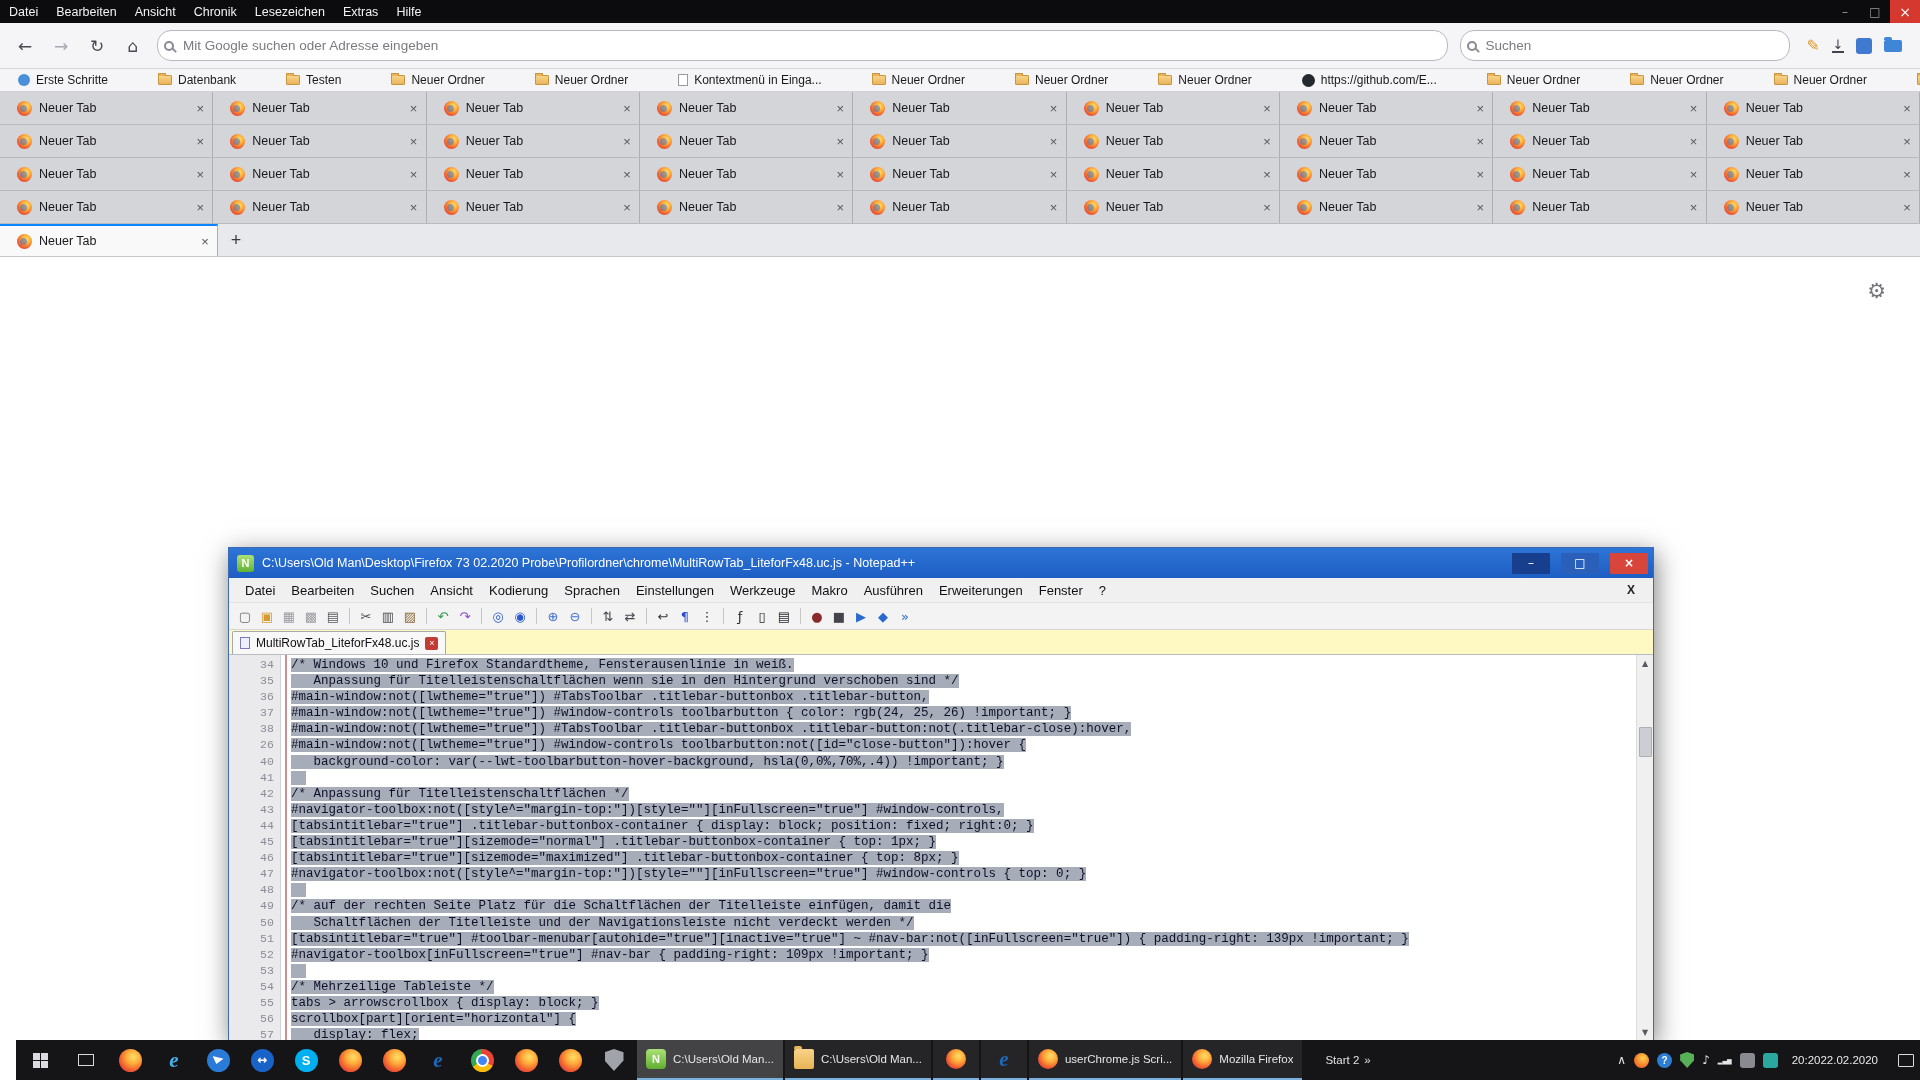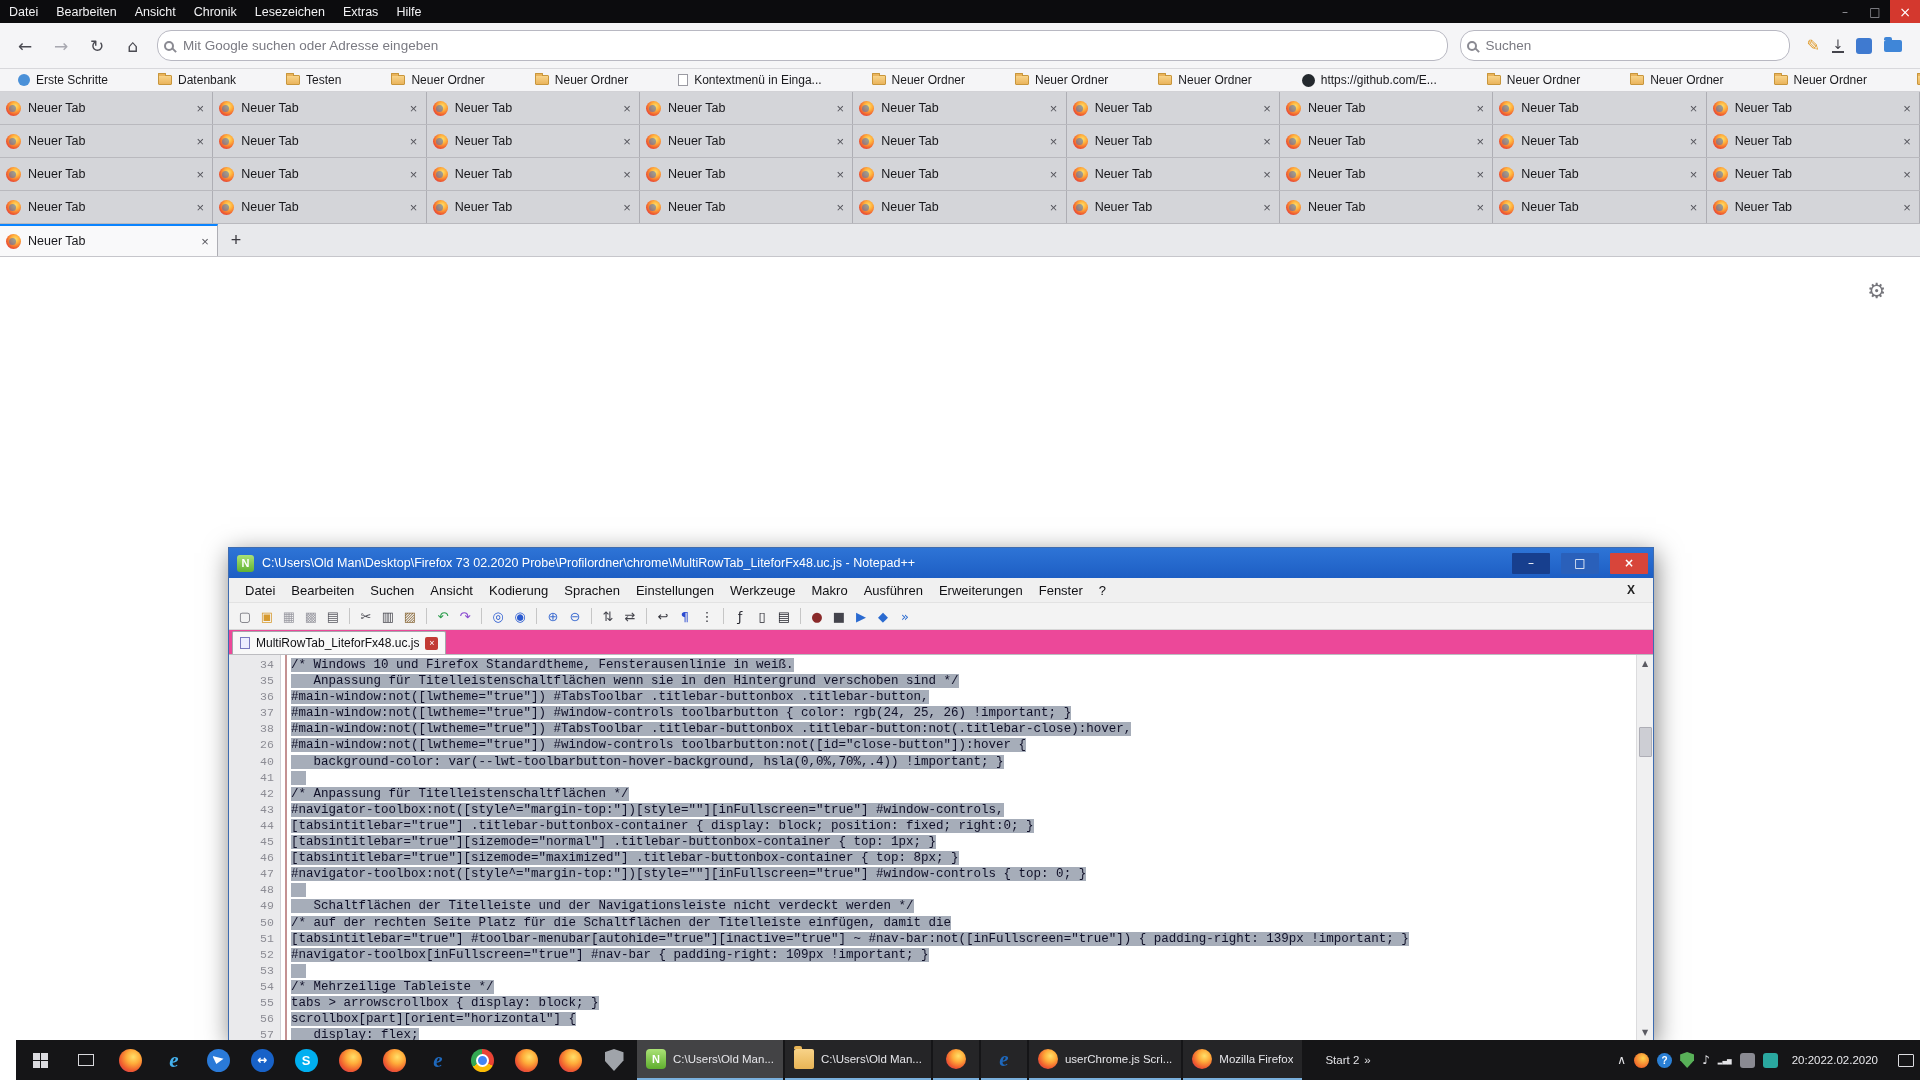--- a/index.html
+++ b/index.html
@@ -39,21 +39,21 @@
   .bm-item{display:flex;align-items:center;gap:6px;padding:0 8px;font-size:12px;color:#1a1a1e;height:100%;white-space:nowrap;}
   .bm-ic{flex:none;}
   .bm-folder{width:14px;height:10px;background:linear-gradient(#f8d388,#eab45c);border:1px solid #c8963c;border-radius:1px;position:relative;}
   .bm-folder::before{content:"";position:absolute;top:-3px;left:-1px;width:6px;height:2px;background:#eab45c;border:1px solid #c8963c;border-bottom:none;border-radius:1px 1px 0 0;}
   .bm-globe{width:12px;height:12px;border-radius:50%;background:#4a90d8;}
   .bm-page{width:10px;height:12px;background:#fff;border:1px solid #9a9aa2;}
   .bm-github{width:13px;height:13px;border-radius:50%;background:#24292e;}
 
   
   .tabrow{height:33px;display:flex;background:#d4d5d9;border-bottom:1px solid #b9b9be;}
-  .fftab{flex:1 1 0;min-width:0;display:flex;align-items:center;gap:7px;padding:0 2px 0 6px;border-right:1px solid #aeaeb4;}
+  .fftab{flex:1 1 0;min-width:0;display:flex;align-items:center;gap:7px;padding:0 2px 0 17px;border-right:1px solid #aeaeb4;}
   .fftab-label{flex:1;font-size:12.5px;color:#18181c;white-space:nowrap;overflow:hidden;}
   .fftab-close{width:20px;text-align:center;font-size:13px;color:#55555c;}
   .ff-favicon{width:15px;height:15px;border-radius:50%;flex:none;background:radial-gradient(circle at 62% 35%,#ffe06a 0%,#ffad3a 32%,#ef5a2e 66%,#c42a74 100%);position:relative;}
   .ff-favicon::after{content:"";position:absolute;left:3px;top:4px;width:7px;height:7px;border-radius:50%;background:#3a66c8;opacity:.5;}
   #ff-activerow{height:33px;display:flex;background:#e8e9ec;border-bottom:1px solid #c6c6cb;align-items:stretch;}
   #ff-activetab-slot{display:flex;}
   .fftab.active{flex:none;width:218px;background:#f9f9fa;border-top:2px solid #0a84ff;border-right:1px solid #aeaeb4;}
   .newtab-btn{width:36px;display:flex;align-items:center;justify-content:center;font-size:18px;color:#3a3a40;}
 
   
@@ -70,21 +70,21 @@
   .npp-btn.max{background:#2a60ba;}
   .npp-btn.close{background:#d8453a;font-weight:bold;}
   .npp-menu{height:24px;flex:none;display:flex;align-items:center;padding:0 8px;font-size:13px;color:#101014;}
   #npp-menu-items{display:flex;}
   .npp-menu-item{padding:0 8px;}
   .npp-menu-x{margin-left:auto;padding:0 10px;font-size:12px;color:#222;font-weight:bold;}
   .npp-toolbar{height:28px;flex:none;background:#f3f3f3;border-top:1px solid #e2e2e2;border-bottom:1px solid #d6d6d6;display:flex;align-items:center;padding:0 6px;}
   #npp-toolbar-icons{display:flex;align-items:center;gap:2px;}
   .ticon{width:20px;height:20px;display:flex;align-items:center;justify-content:center;font-size:13px;font-family:"DejaVu Sans",sans-serif;}
   .tsep{width:1px;height:16px;background:#c6c6c6;margin:0 4px;}
-  .npp-tabbar{height:25px;flex:none;background:#ec4899;border-bottom:1px solid #bcbcc0;display:flex;align-items:flex-end;padding:2px 3px 0;}
+  .npp-tabbar{height:25px;flex:none;background:#fef9c3;border-bottom:1px solid #bcbcc0;display:flex;align-items:flex-end;padding:2px 3px 0;}
   .doc-tab{height:23px;background:#f8f8f8;border:1px solid #a6a6ac;border-bottom:none;border-radius:2px 2px 0 0;display:flex;align-items:center;gap:6px;padding:0 7px;font-size:12px;color:#0e0e12;}
   .doc-ic{width:10px;height:12px;background:#eeeeff;border:1px solid #7a7ac0;}
   .doc-close{width:13px;height:13px;border-radius:2px;background:#c23b35;color:#fff;display:flex;align-items:center;justify-content:center;font-size:9px;}
   .npp-editor{flex:1;display:flex;background:#fff;overflow:hidden;}
   .npp-gutter{width:52px;flex:none;background:#eaeaec;border-right:1px solid #d2d2d6;color:#8c8c94;font-family:"Liberation Mono",monospace;font-size:11.5px;text-align:right;padding:2px 7px 0 0;}
   .gnum{height:16.1px;line-height:16.1px;padding-left:31px;}
   .npp-redmargin{width:6px;flex:none;background:#fff;border-right:2px solid #c49292;}
   .npp-code{flex:1;font-family:"Liberation Mono",monospace;font-size:12.5px;color:#101028;padding:2px 0 0 4px;overflow:hidden;}
   .codeline{height:16.1px;line-height:16.1px;white-space:pre;}
   .codeline .sel{background:#a6adb9;}
@@ -577,22 +577,22 @@
           <div class="codeline"><span class="sel">#main-window:not([lwtheme="true"]) #window-controls toolbarbutton:not([id="close-button"]):hover {</span></div>
           <div class="codeline"><span class="sel">   background-color: var(--lwt-toolbarbutton-hover-background, hsla(0,0%,70%,.4)) !important; }</span></div>
           <div class="codeline"><span class="sel">&nbsp;&nbsp;</span></div>
           <div class="codeline"><span class="sel">/* Anpassung für Titelleistenschaltflächen */</span></div>
           <div class="codeline"><span class="sel">#navigator-toolbox:not([style^="margin-top:"])[style=""][inFullscreen="true"] #window-controls,</span></div>
           <div class="codeline"><span class="sel">[tabsintitlebar="true"] .titlebar-buttonbox-container { display: block; position: fixed; right:0; }</span></div>
           <div class="codeline"><span class="sel">[tabsintitlebar="true"][sizemode="normal"] .titlebar-buttonbox-container { top: 1px; }</span></div>
           <div class="codeline"><span class="sel">[tabsintitlebar="true"][sizemode="maximized"] .titlebar-buttonbox-container { top: 8px; }</span></div>
           <div class="codeline"><span class="sel">#navigator-toolbox:not([style^="margin-top:"])[style=""][inFullscreen="true"] #window-controls { top: 0; }</span></div>
           <div class="codeline"><span class="sel">&nbsp;&nbsp;</span></div>
+          <div class="codeline"><span class="sel">/* auf der rechten Seite Platz für die Schaltflächen der Titelleiste einfügen, damit die</span></div>
           <div class="codeline"><span class="sel">   Schaltflächen der Titelleiste und der Navigationsleiste nicht verdeckt werden */</span></div>
-          <div class="codeline"><span class="sel">/* auf der rechten Seite Platz für die Schaltflächen der Titelleiste einfügen, damit die</span></div>
           <div class="codeline"><span class="sel">[tabsintitlebar="true"] #toolbar-menubar[autohide="true"][inactive="true"] ~ #nav-bar:not([inFullscreen="true"]) { padding-right: 139px !important; }</span></div>
           <div class="codeline"><span class="sel">#navigator-toolbox[inFullscreen="true"] #nav-bar { padding-right: 109px !important; }</span></div>
           <div class="codeline"><span class="sel">&nbsp;&nbsp;</span></div>
           <div class="codeline"><span class="sel">/* Mehrzeilige Tableiste */</span></div>
           <div class="codeline"><span class="sel">tabs &gt; arrowscrollbox { display: block; }</span></div>
           <div class="codeline"><span class="sel">scrollbox[part][orient="horizontal"] {</span></div>
           <div class="codeline"><span class="sel">   display: flex;</span></div>
         </div>
       <div class="npp-vscroll">
         <span class="vs-arrow">▲</span>

